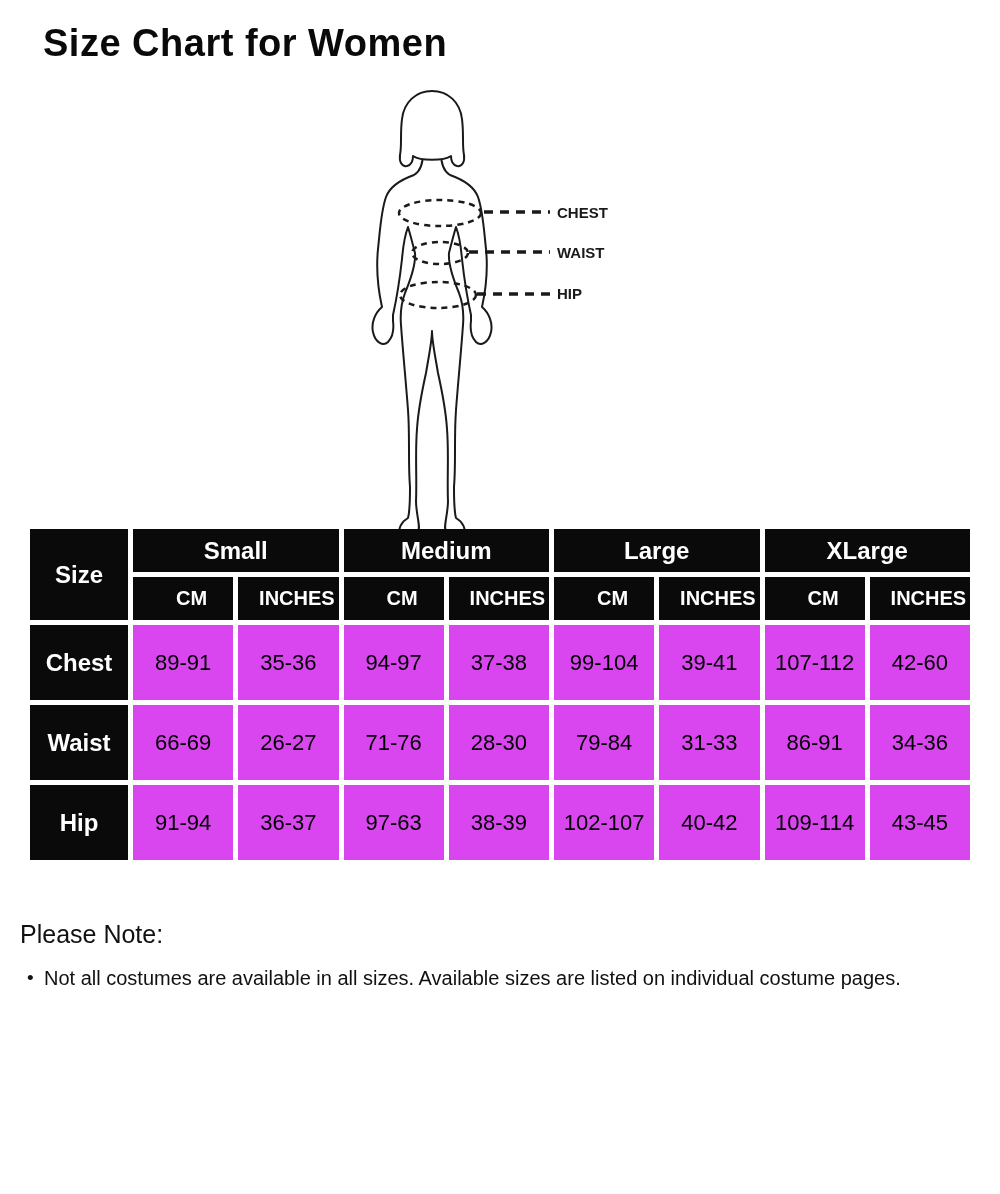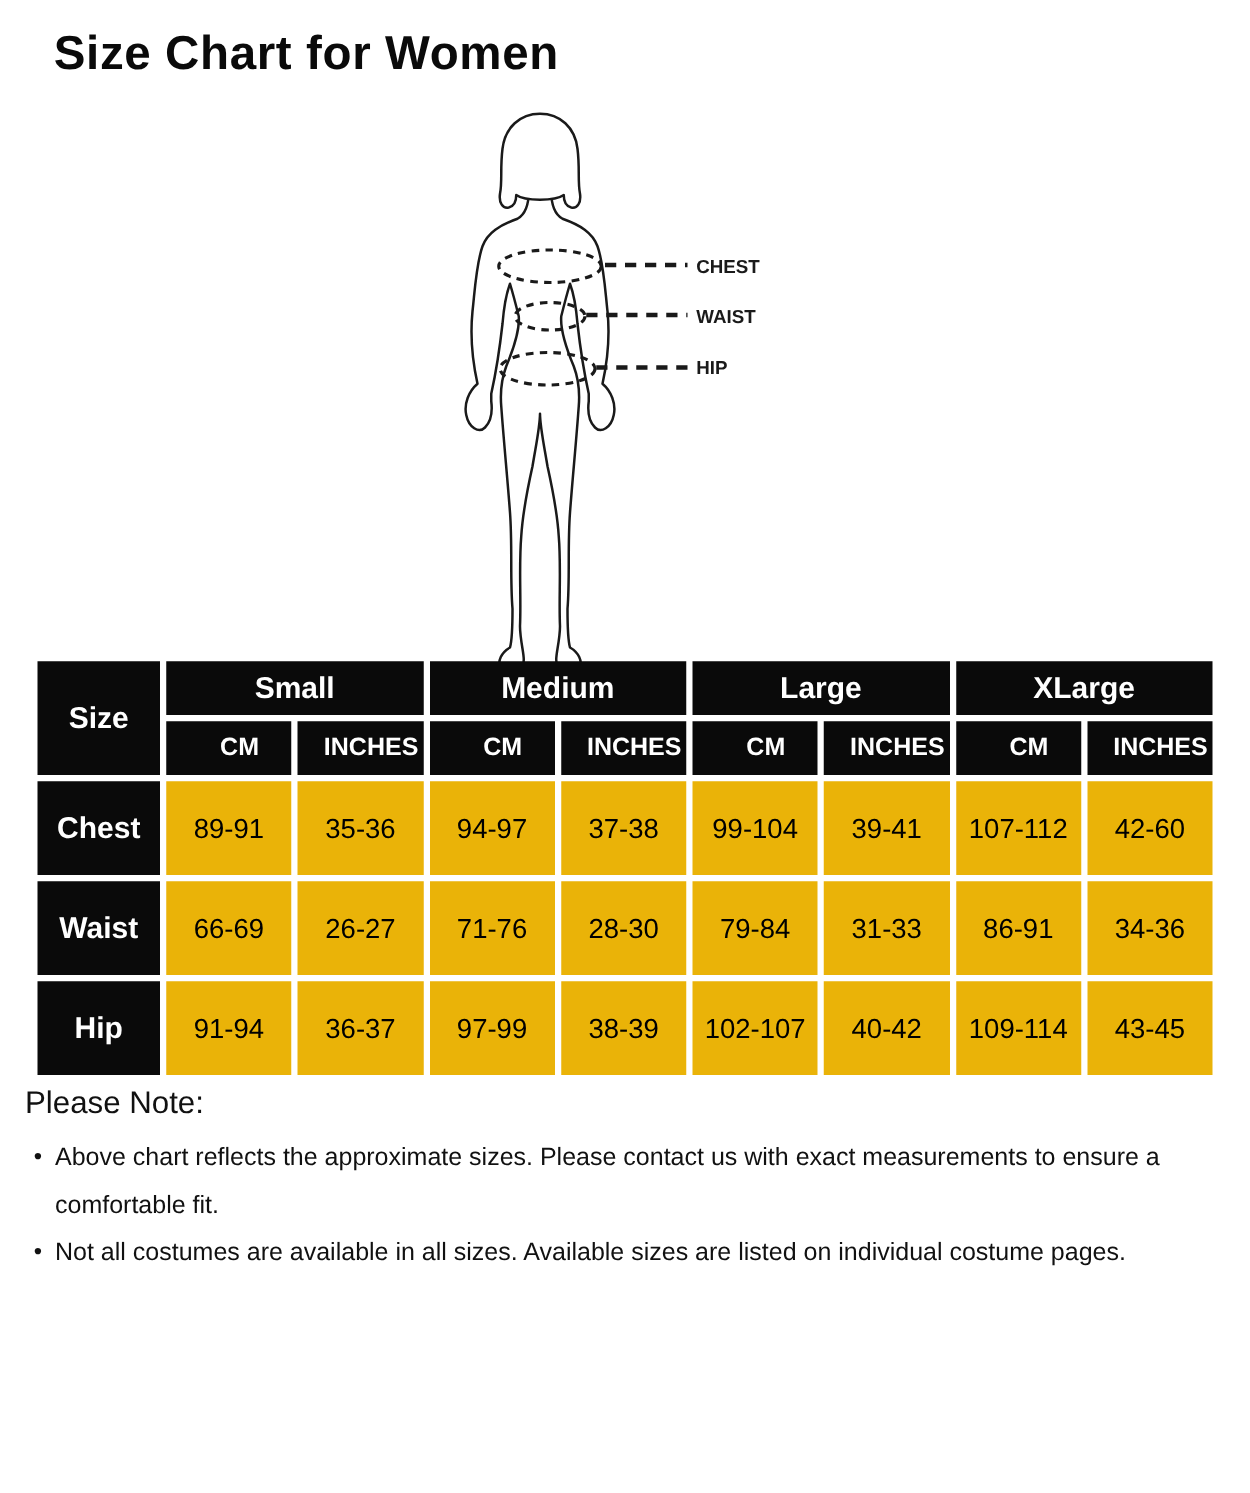--- a/index.html
+++ b/index.html
@@ -24,23 +24,23 @@
   }
   .size-table th, .size-table td {
     text-align: center; vertical-align: middle; padding: 0; overflow: hidden;
   }
   .hdr { background: #0a0a0a; color: #ffffff; font-weight: bold; }
   .group-row th { height: 43px; font-size: 24px; }
   .unit-row th { height: 43px; font-size: 20px; padding-left: 17px; }
   .corner { font-size: 24px; }
   .data-row th { font-size: 24px; }
   .data-row td {
-    background: #eab308; color: #000; font-size: 22px; font-weight: normal; height: 75px;
-  }
-  .notes { position: absolute; left: 18px; top: 868px; width: 966px; color: #111; }
+    background: #d946ef; color: #000; font-size: 22px; font-weight: normal; height: 75px;
+  }
+  .notes { position: absolute; left: 18px; top: 920px; width: 966px; color: #111; }
   .notes-heading { margin: 0 0 10px 2px; font-size: 25px; font-weight: normal; }
   .notes-list { list-style: none; margin: 0; padding: 0; }
   .notes-list li {
     position: relative; padding-left: 26px; font-size: 20px; line-height: 38px; color: #111;
   }
   .notes-list li::before {
     content: "\2022"; position: absolute; left: 9px; top: 0; font-size: 19px;
   }
 </style>
 </head>
@@ -177,29 +177,28 @@
       <td>28-30</td>
       <td>79-84</td>
       <td>31-33</td>
       <td>86-91</td>
       <td>34-36</td>
     </tr>
     <tr class="data-row">
       <th class="hdr">Hip</th>
       <td>91-94</td>
       <td>36-37</td>
-      <td>97-99</td>
+      <td>97-63</td>
       <td>38-39</td>
       <td>102-107</td>
       <td>40-42</td>
       <td>109-114</td>
       <td>43-45</td>
     </tr>
   </tbody>
 </table>
 
 <div class="notes">
   <p class="notes-heading">Please Note:</p>
   <ul class="notes-list">
-    <li>Above chart reflects the approximate sizes. Please contact us with exact measurements to ensure a comfortable fit.</li>
     <li>Not all costumes are available in all sizes. Available sizes are listed on individual costume pages.</li>
   </ul>
 </div>
 
 </body></html>

